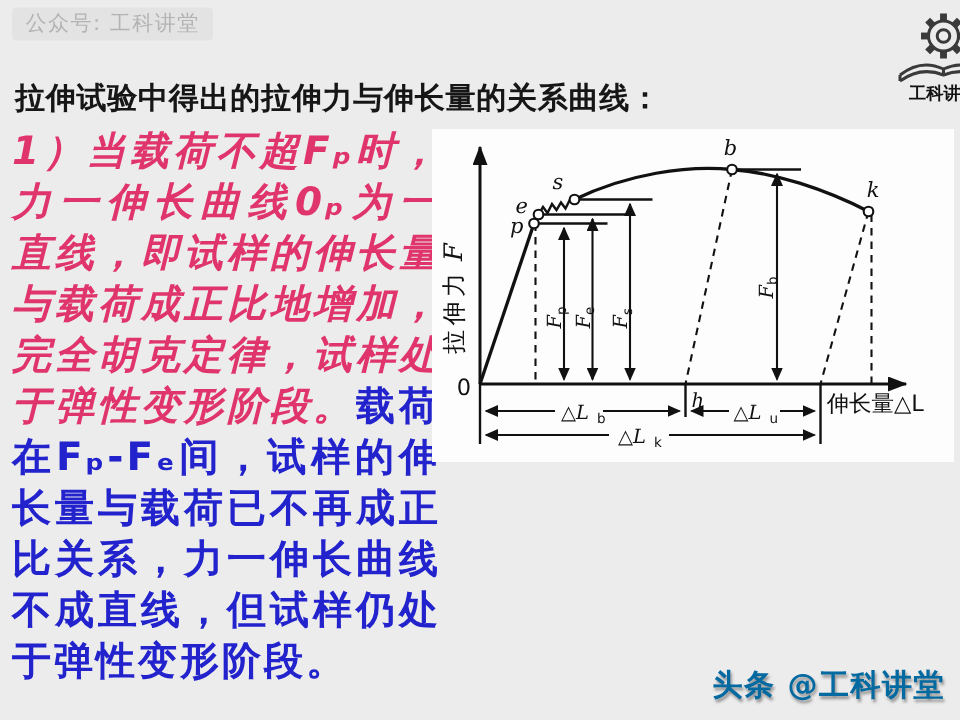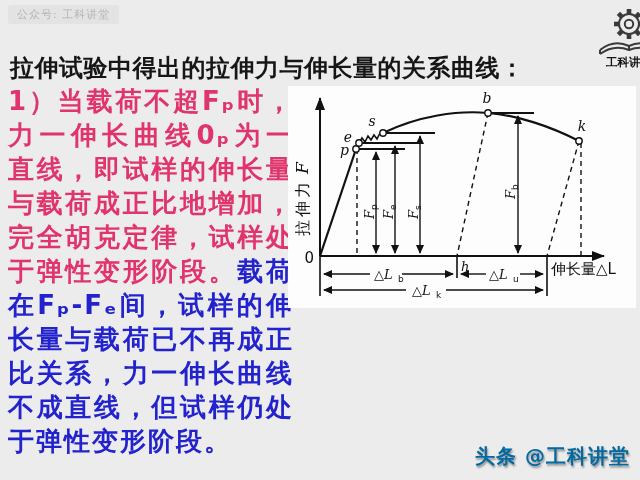--- a/index.html
+++ b/index.html
@@ -1,25 +1,25 @@
 <!DOCTYPE html>
 <html><head>
 <meta charset="utf-8">
 <style>
   html,body{margin:0;padding:0;}
   body{font-family:"DejaVu Sans",sans-serif;}
   #slide{position:relative;width:640px;height:480px;background:#ececec;overflow:hidden;}
 
   .badge{position:absolute;left:8px;top:5px;background:#e3e3e3;color:#b3b3b3;
-         font-size:11px;padding:2px 9px;border-radius:3px;letter-spacing:1px;}
+         font-size:14px;padding:2px 9px;border-radius:3px;letter-spacing:1px;}
 
   .logo{position:absolute;left:596px;top:6px;width:66px;height:62px;}
   .logo svg{display:block;}
 
-  .title{position:absolute;left:10px;top:52px;width:600px;font-size:24px;font-weight:bold;
+  .title{position:absolute;left:10px;top:52px;width:600px;font-size:20px;font-weight:bold;
          color:#161616;letter-spacing:0.5px;}
 
   .para{position:absolute;left:8px;top:84px;width:286px;font-size:26px;font-weight:bold;
         line-height:34px;letter-spacing:2px;text-align:justify;word-break:break-all;}
   .red{color:#e0346c;}
   .blue{color:#2323cd;margin-top:27px;}
 
   .panel{position:absolute;left:288px;top:86px;width:348px;height:222px;background:#fdfdfd;}
 
   .watermark{position:absolute;right:10px;top:443px;font-size:20px;font-weight:bold;
@@ -56,21 +56,21 @@
         <line x1="33" y1="40" x2="33" y2="44"></line>
         <line x1="4" y1="44" x2="4" y2="48"></line>
           <line x1="62" y1="44" x2="62" y2="48"></line>
       </g>
       <text x="33" y="60" text-anchor="middle" font-size="11.5" font-weight="bold">工科讲堂</text>
     </svg>
   </div>
 
   <div class="title">拉伸试验中得出的拉伸力与伸长量的关系曲线：</div>
 
-  <div class="para"><span class="red" style="color: rgb(224, 52, 108);">1）当载荷不超Fₚ时，力一伸长曲线0ₚ为一直线，即试样的伸长量与载荷成正比地增加，完全胡克定律，试样处于弹性变形阶段。</span><span class="blue" style="color: rgb(35, 35, 205);">载荷在Fₚ-Fₑ间，试样的伸长量与载荷已不再成正比关系，力一伸长曲线不成直线，但试样仍处于弹性变形阶段。</span></div>
+  <div class="para"><span class="red" style="color: rgb(224, 52, 108); font-style: italic;">1）当载荷不超Fₚ时，力一伸长曲线0ₚ为一直线，即试样的伸长量与载荷成正比地增加，完全胡克定律，试样处于弹性变形阶段。</span><span class="blue" style="color: rgb(35, 35, 205);">载荷在Fₚ-Fₑ间，试样的伸长量与载荷已不再成正比关系，力一伸长曲线不成直线，但试样仍处于弹性变形阶段。</span></div>
 
   <div class="panel">
     <svg width="348" height="222" viewBox="0 0 348 222">
       <defs>
         <marker id="ah" markerWidth="9" markerHeight="8" refX="8" refY="4" orient="auto-start-reverse" markerUnits="userSpaceOnUse">
           <path d="M0,0 L9,4 L0,8 z" fill="#111"></path>
         </marker>
         <marker id="ahx" markerWidth="13" markerHeight="10" refX="12" refY="5" orient="auto" markerUnits="userSpaceOnUse">
           <path d="M0,0 L13,5 L0,10 z" fill="#111"></path>
         </marker>

